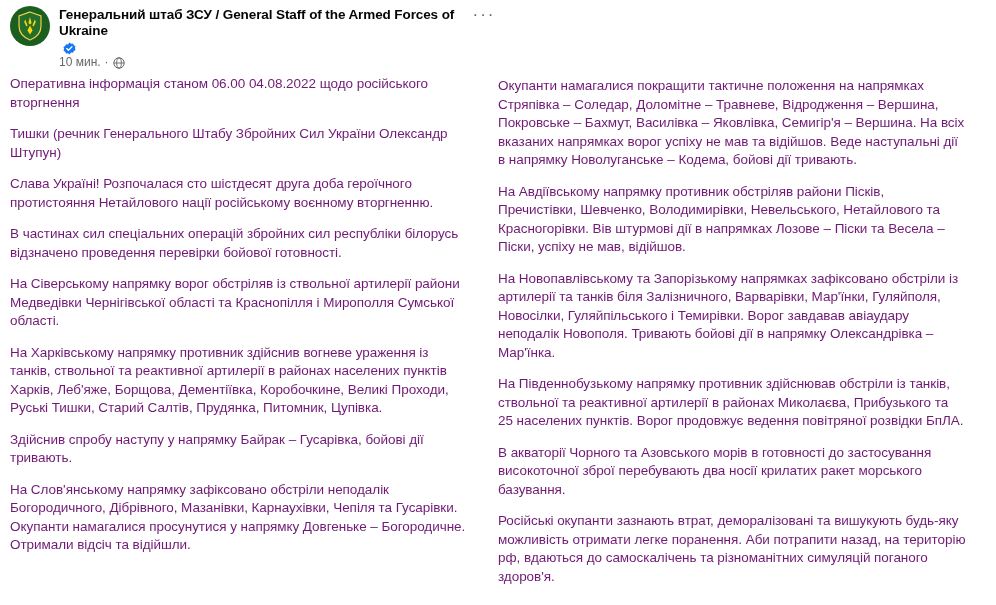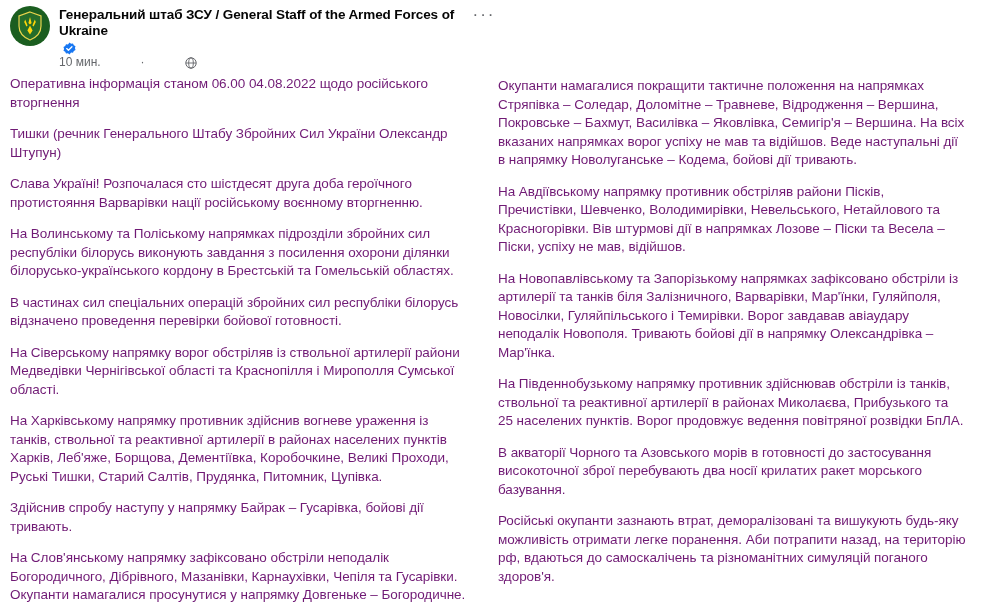--- a/index.html
+++ b/index.html
@@ -71,21 +71,20 @@
     position: relative;
     top: 3px;
     flex: 0 0 13px;
   }
   .meta-line {
     display: flex;
     align-items: center;
     margin-top: 3px;
     font-size: 12px;
     color: #65676b;
-    gap: 36px;
   }
   .meta-sep {
     margin: 0 4px;
     color: #65676b;
     font-size: 12px;
   }
   .globe-icon {
     display: inline-block;
     width: 12px;
     height: 12px;
@@ -166,22 +165,21 @@
     </div>
   </div>
 
   <div class="more-btn">···</div>
 
   <div class="columns">
     <div class="col left">
       <div class="body-text">
         <p>Оперативна інформація станом 06.00 04.08.2022 щодо російського вторгнення</p>
         <p>Тишки (речник Генерального Штабу Збройних Сил України Олександр Штупун)</p>
-        <p>Слава Україні! Розпочалася сто шістдесят друга доба героїчного протистояння Варварівки нації російському воєнному вторгненню.</p>
-        <p>На Волинському та Поліському напрямках підрозділи збройних сил республіки білорусь виконують завдання з посилення охорони ділянки білорусько-українського кордону в Брестській та Гомельській областях.</p>
+        <p>Слава Україні! Розпочалася сто шістдесят друга доба героїчного протистояння Нетайлового нації російському воєнному вторгненню.</p>
         <p>В частинах сил спеціальних операцій збройних сил республіки білорусь відзначено проведення перевірки бойової готовності.</p>
         <p>На Сіверському напрямку ворог обстріляв із ствольної артилерії райони Медведівки Чернігівської області та Краснопілля і Мирополля Сумської області.</p>
         <p>На Харківському напрямку противник здійснив вогневе ураження із танків, ствольної та реактивної артилерії в районах населених пунктів Харків, Леб'яже, Борщова, Дементіївка, Коробочкине, Великі Проходи, Руські Тишки, Старий Салтів, Прудянка, Питомник, Цупівка.</p>
         <p>Здійснив спробу наступу у напрямку Байрак – Гусарівка, бойові дії тривають.</p>
         <p>На Слов'янському напрямку зафіксовано обстріли неподалік Богородичного, Дібрівного, Мазанівки, Карнаухівки, Чепіля та Гусарівки. Окупанти намагалися просунутися у напрямку Довгеньке – Богородичне. Отримали відсіч та відійшли.</p>
 
       </div>
     </div>
     <div class="col right">
       <div class="body-text">

